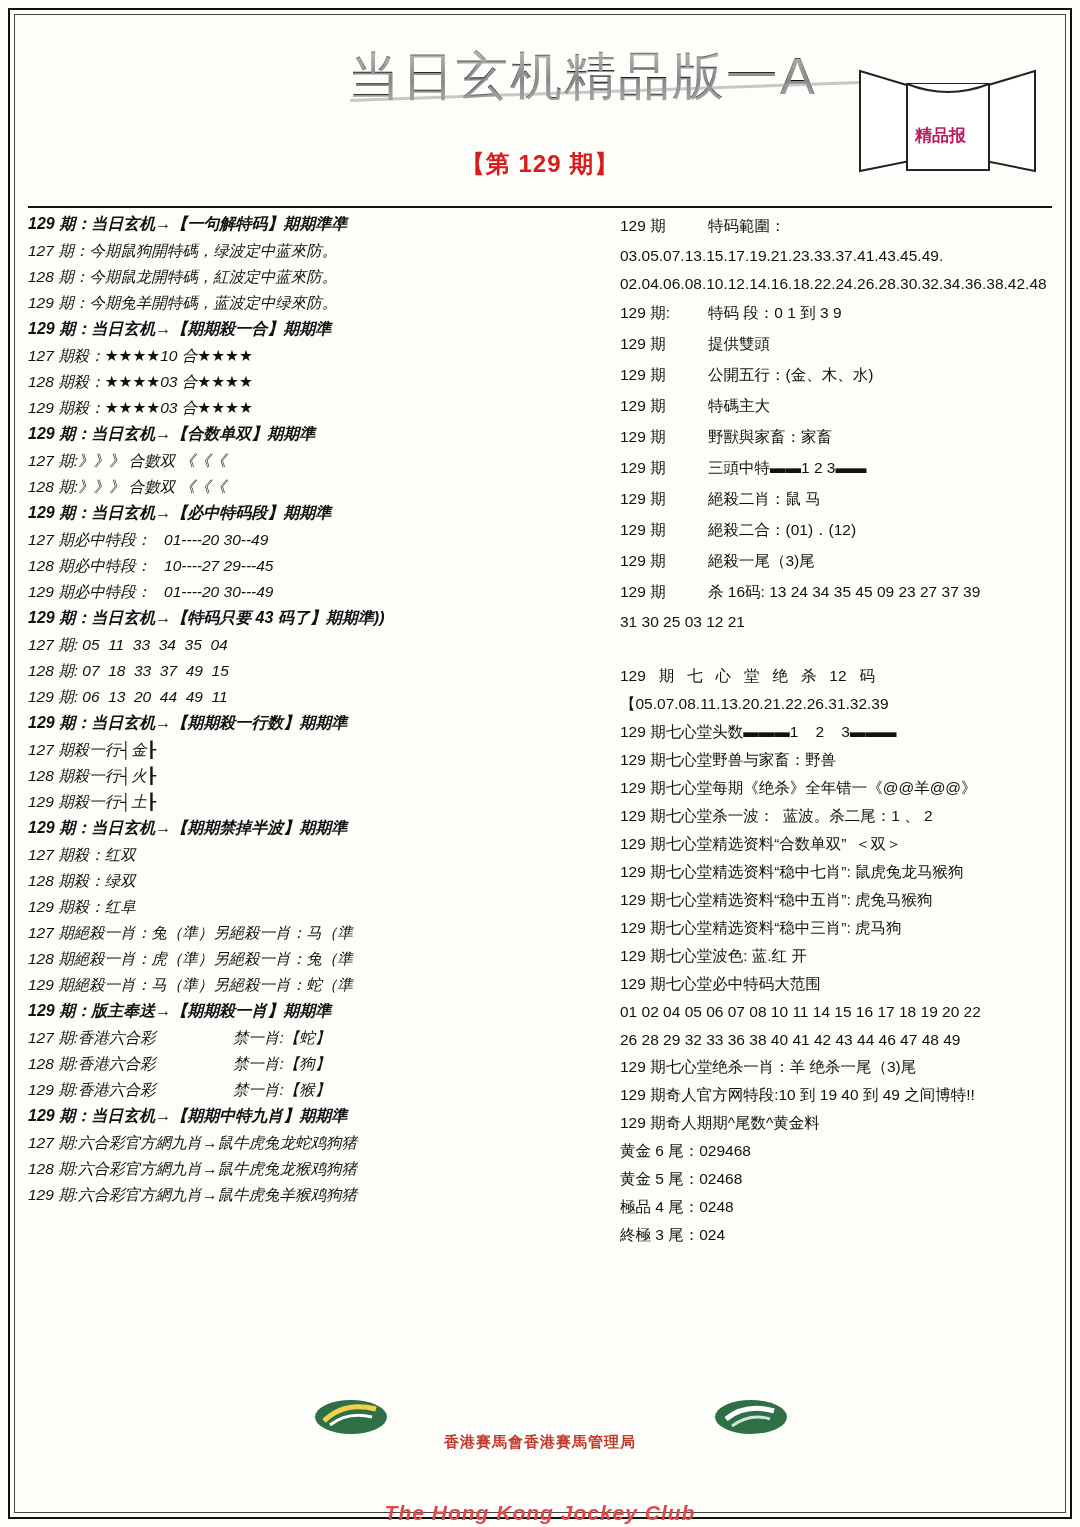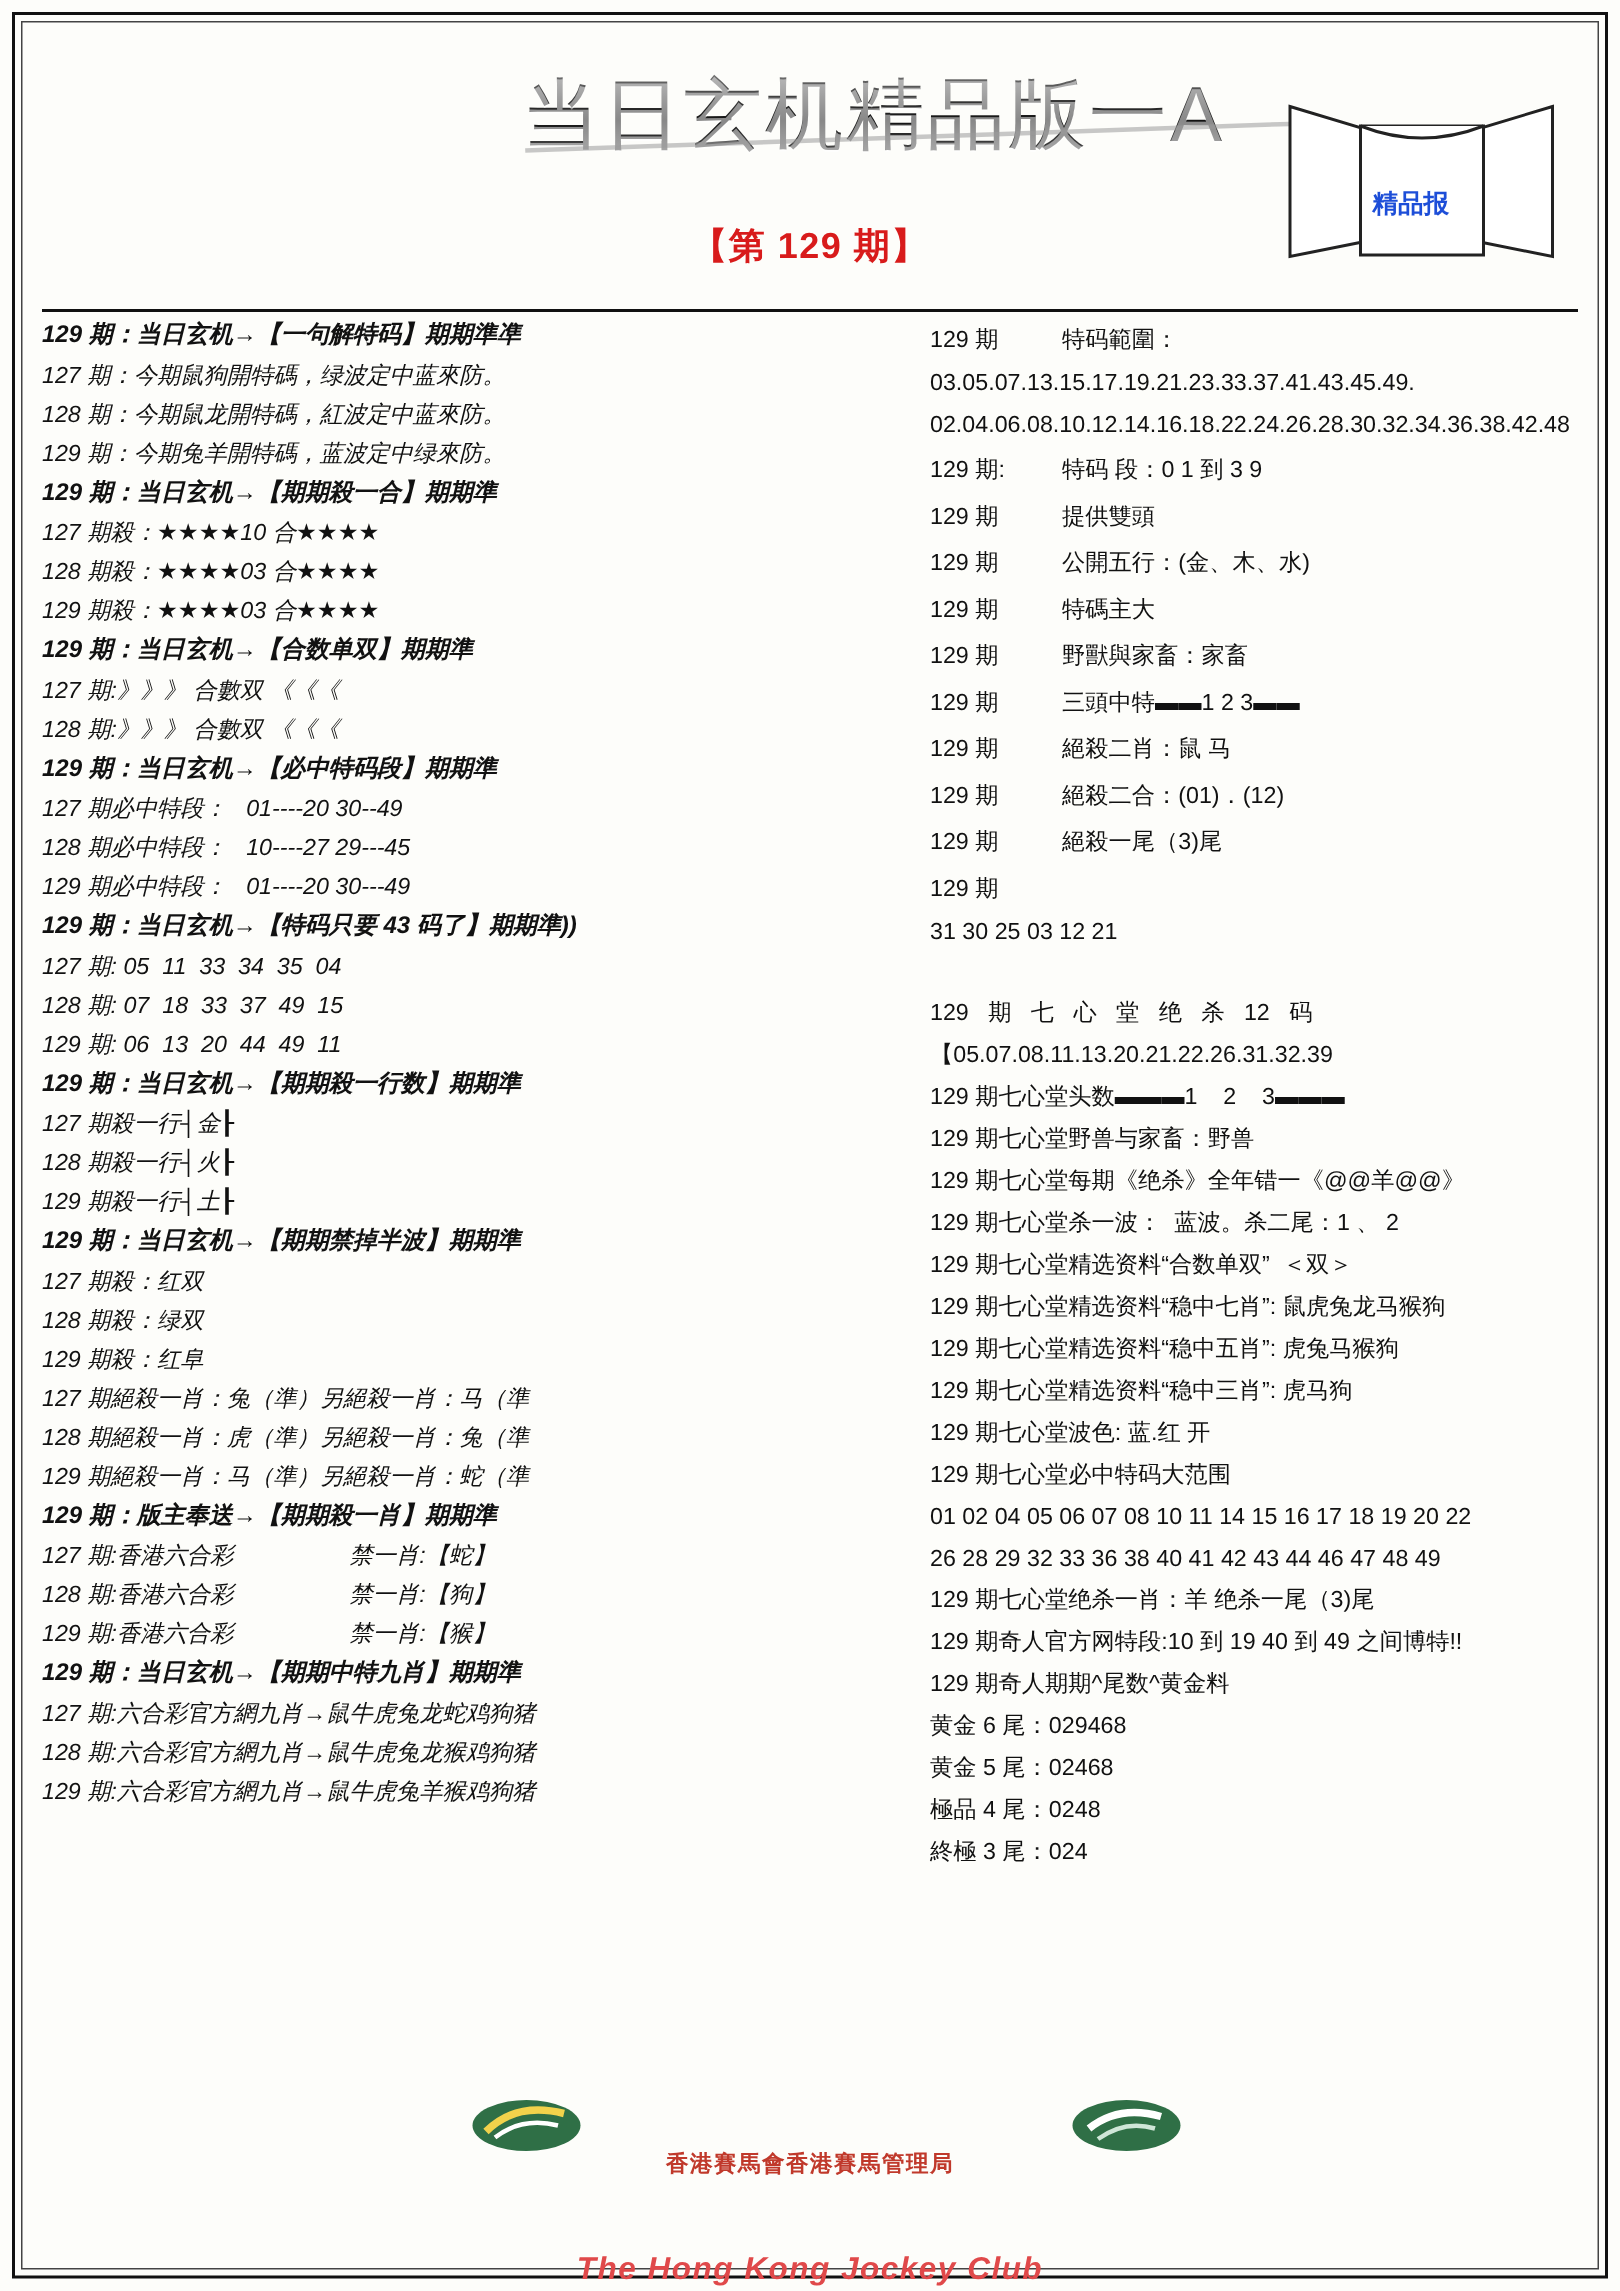--- a/index.html
+++ b/index.html
@@ -42,21 +42,21 @@
   .title-strike{
     position:absolute;left:322px;top:70px;width:510px;height:3px;
     background:#9a9a9a;transform:rotate(-2deg);opacity:.55;
   }
   .ribbon{
     position:absolute;right:12px;top:46px;width:185px;height:110px;
   }
   .ribbon svg{display:block;}
   .ribbon-label{
     position:absolute;left:60px;top:58px;
-    color:#1d4ed8;font-weight:bold;font-size:17px;
+    color:#be185d;font-weight:bold;font-size:17px;
     white-space:nowrap;
   }
   .issue{
     position:absolute;left:0;right:0;top:128px;
     text-align:center;
     font-size:24px;font-weight:bold;color:#d81b1b;
     letter-spacing:1px;
   }
   .hr-top{
     position:absolute;left:0;right:0;top:186px;height:2px;background:#111;
@@ -232,20 +232,21 @@
         <div class="r-row">
           <span class="lbl">129 期</span>
           <span class="val">絕殺二合：(01)．(12)</span>
         </div>
         <div class="r-row">
           <span class="lbl">129 期</span>
           <span class="val">絕殺一尾（3)尾</span>
         </div>
         <div class="r-row">
           <span class="lbl">129 期</span>
+          <span class="val">杀 16码: 13 24 34 35 45 09 23 27 37 39</span>
         </div>
         <div class="r-line">31 30 25 03 12 21</div>
 
         <div class="gap"></div>
 
         <div class="r-line">129   期   七   心   堂   绝   杀   12   码</div>
         <div class="r-line">【05.07.08.11.13.20.21.22.26.31.32.39</div>
         <div class="r-line">129 期七心堂头数▬▬▬1    2    3▬▬▬</div>
         <div class="r-line">129 期七心堂野兽与家畜：野兽</div>
         <div class="r-line">129 期七心堂每期《绝杀》全年错一《@@羊@@》</div>

